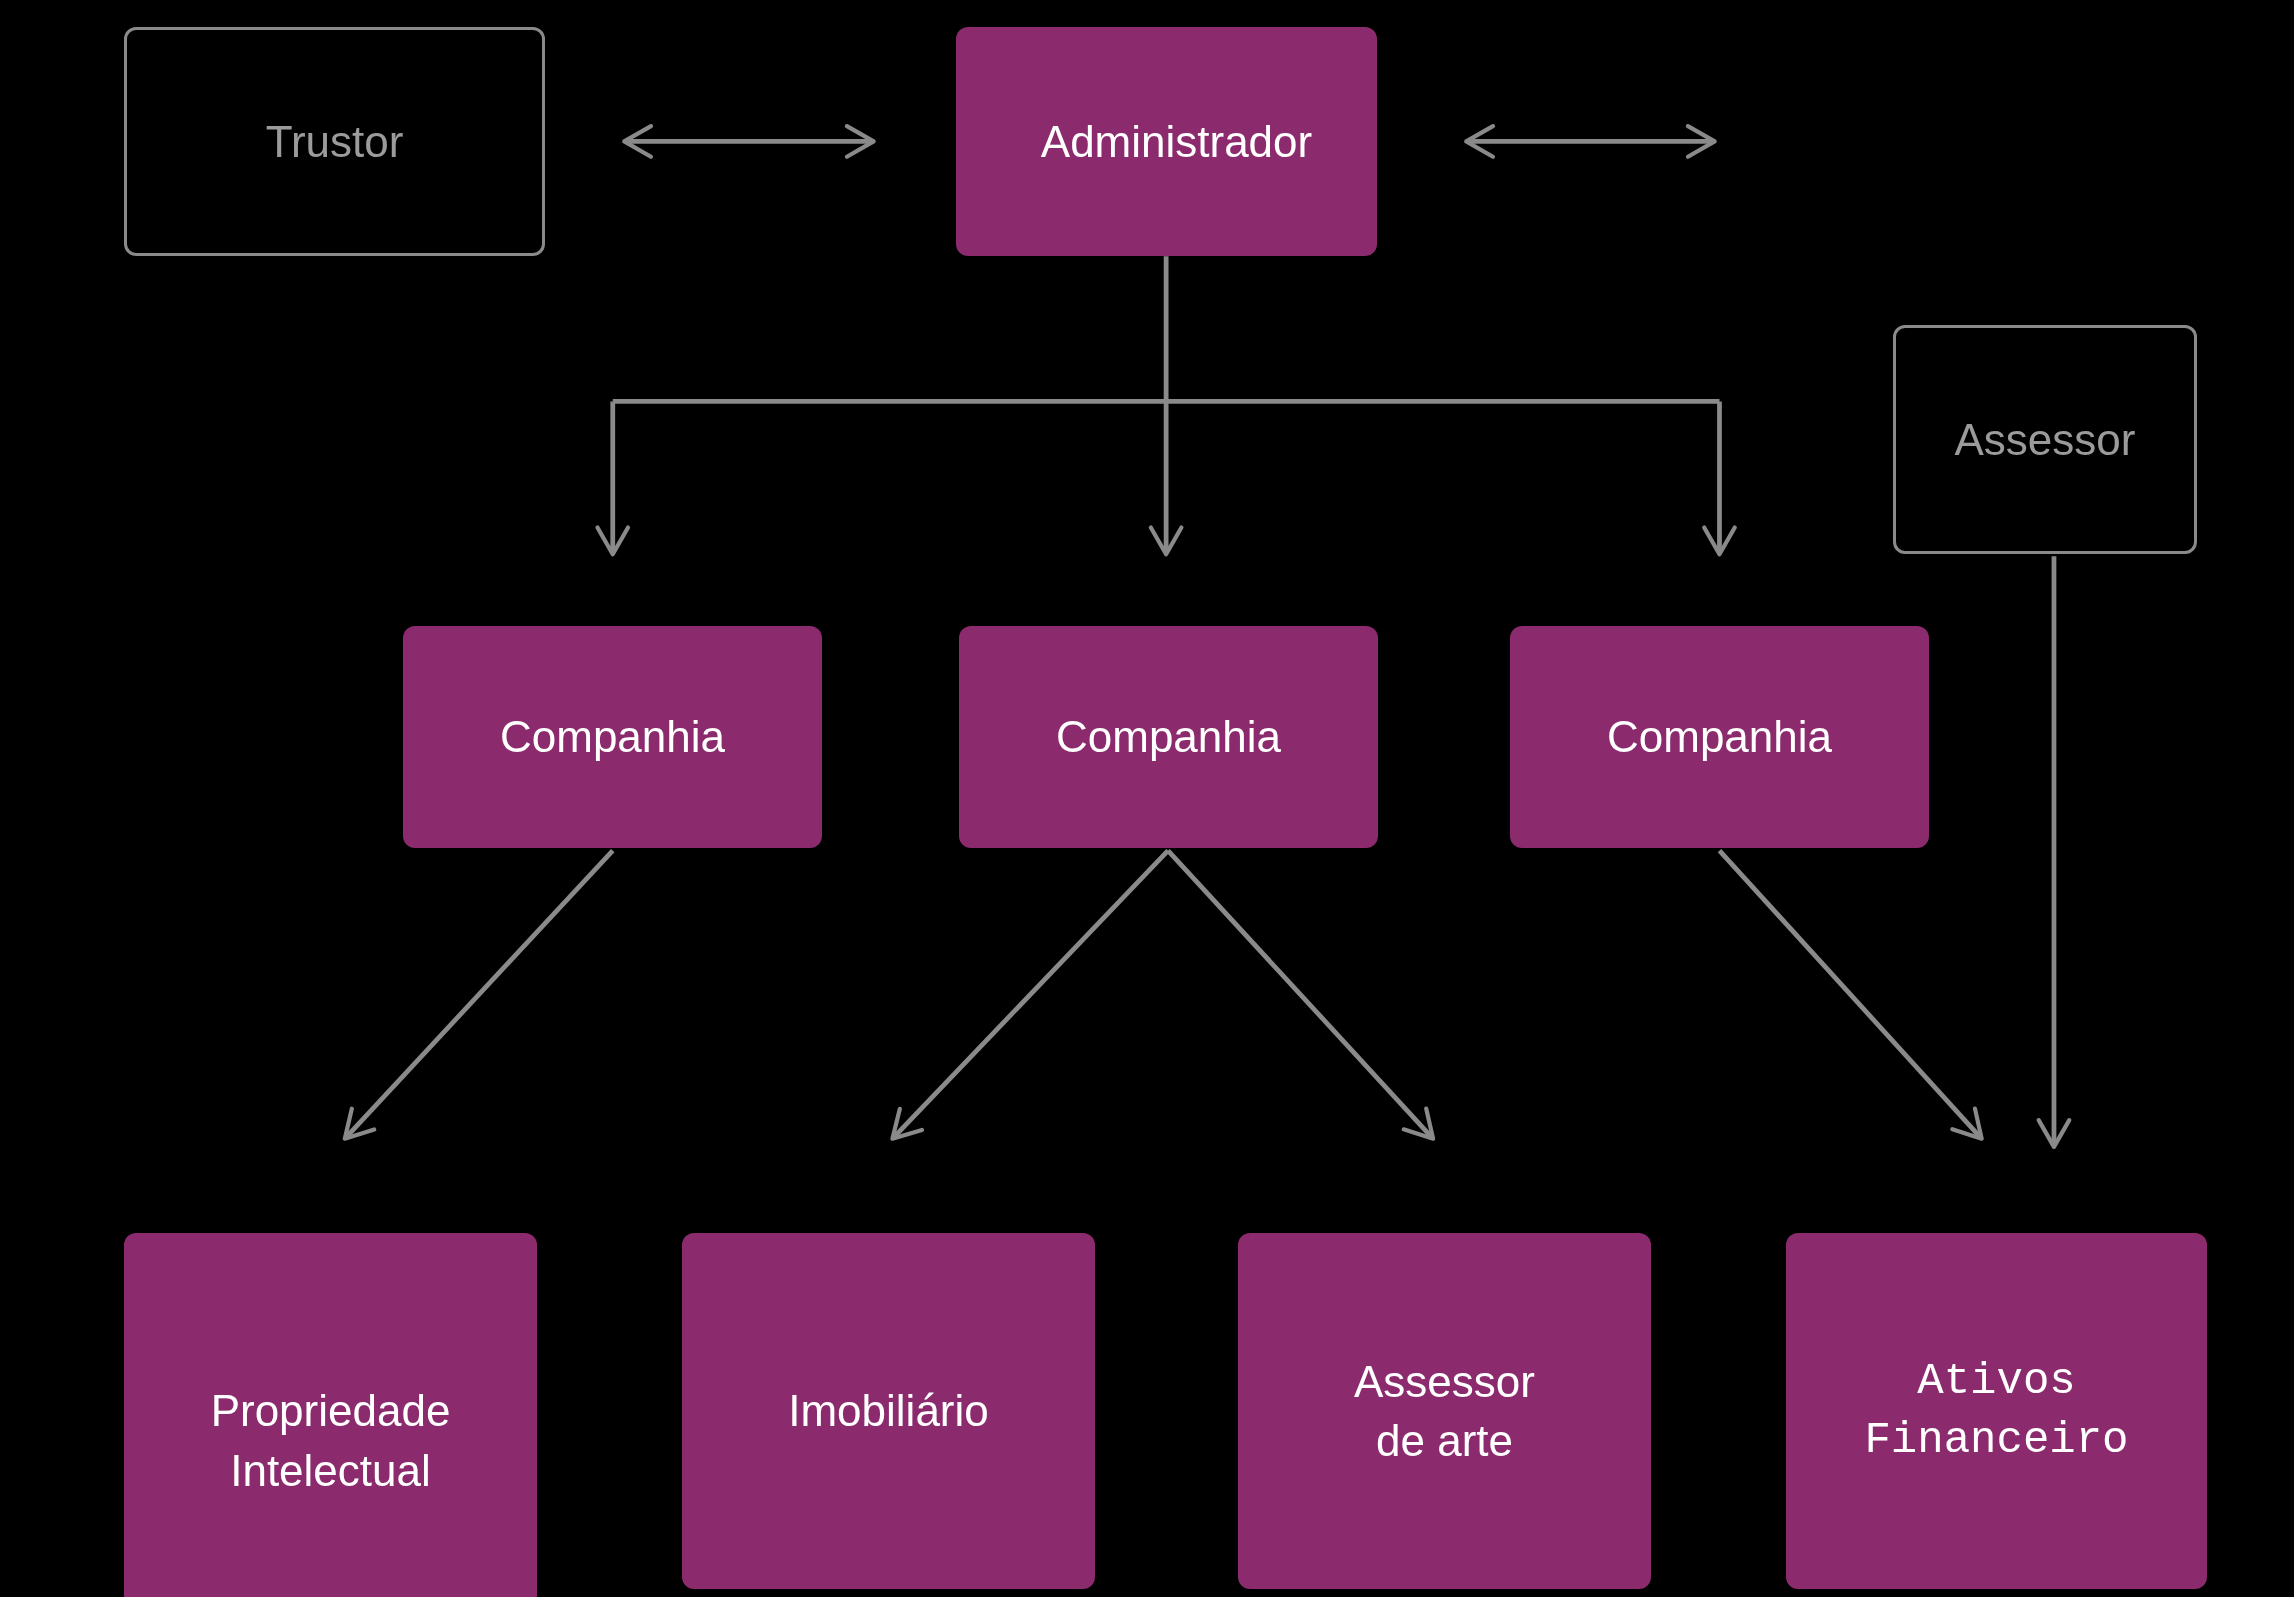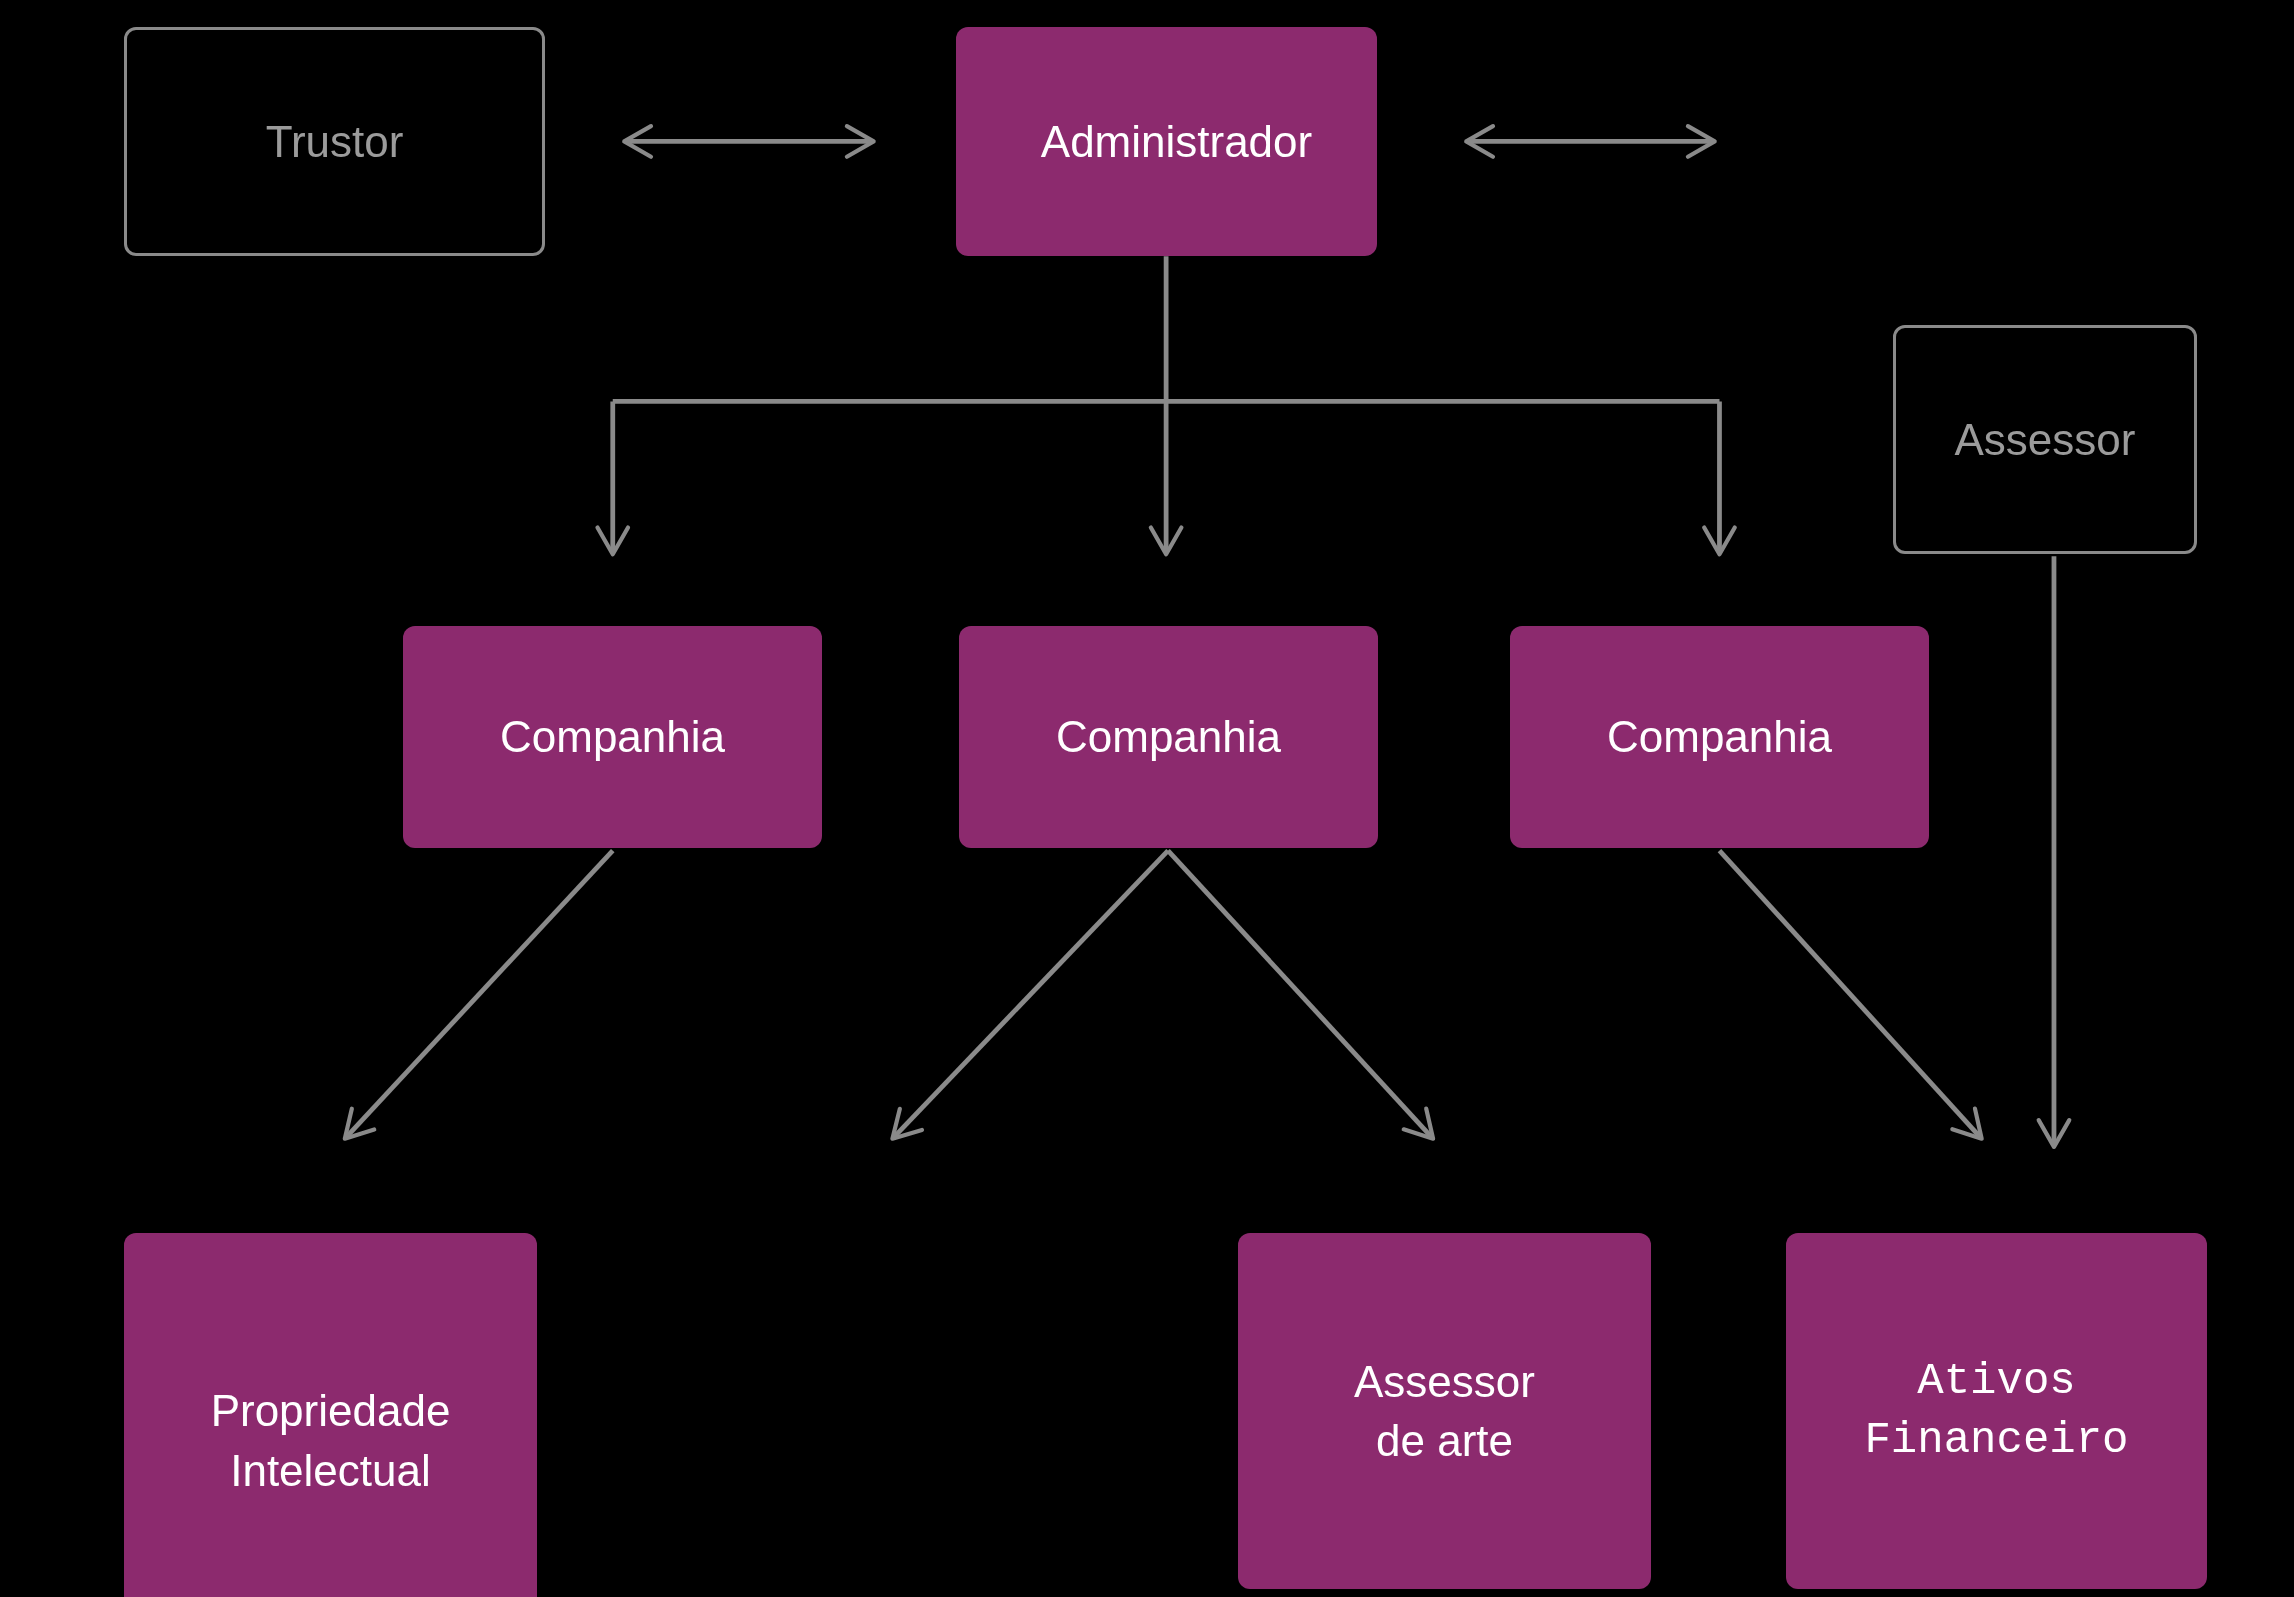--- a/index.html
+++ b/index.html
@@ -80,20 +80,21 @@
 
   <div class="node filled" style="left:403px; top:626px; width:419px; height:222px;">Companhia</div>
 
   <div class="node filled" style="left:959px; top:626px; width:419px; height:222px;">Companhia</div>
 
   <div class="node filled" style="left:1510px; top:626px; width:419px; height:222px;">Companhia</div>
 
   <div class="node filled" style="left:124px; top:1233px; width:413px; height:415px;">Propriedade
 Intelectual</div>
 
+  <div class="node filled" style="left:682px; top:1233px; width:413px; height:356px;">Imobiliário</div>
 
   <div class="node filled" style="left:1238px; top:1233px; width:413px; height:356px;">Assessor
 de arte</div>
 
   <div class="node filled" style="left:1786px; top:1233px; width:421px; height:356px;font-family:Liberation Mono, monospace;">Ativos
 Financeiro</div>
 
 </div>
 
 

